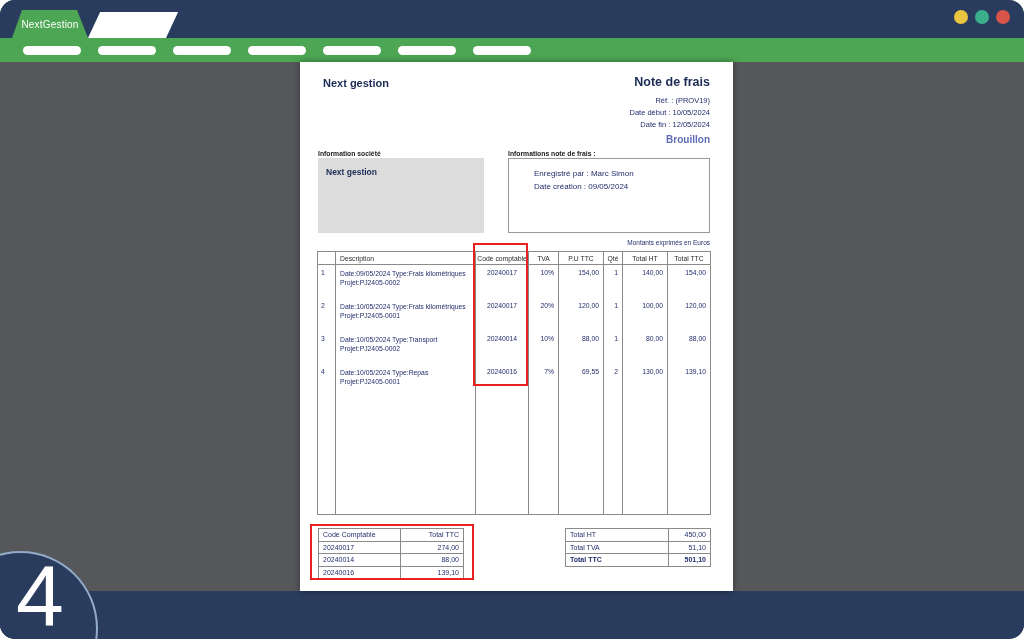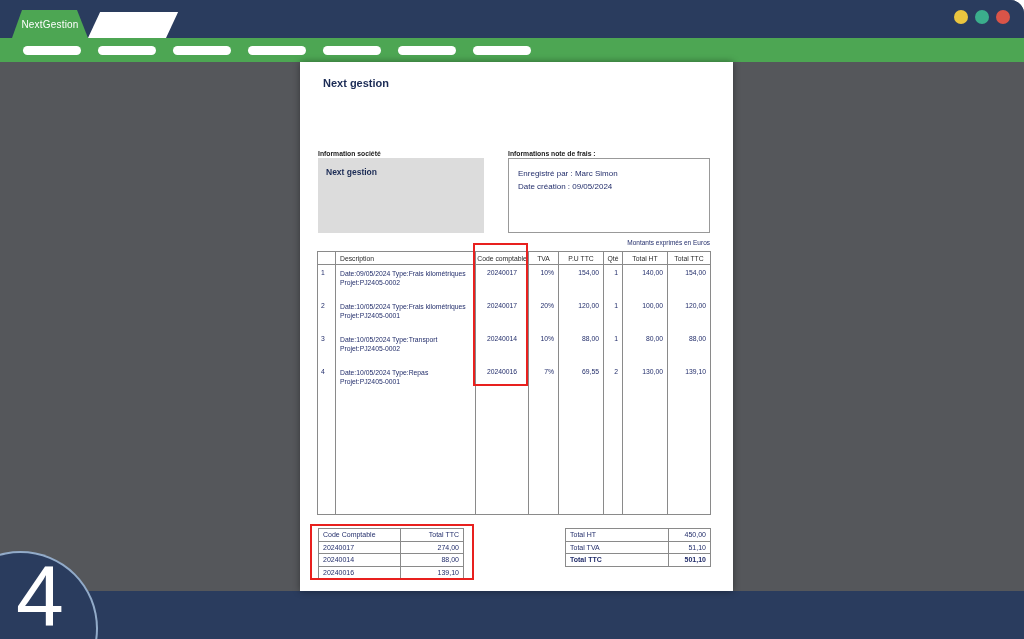--- a/index.html
+++ b/index.html
@@ -10,21 +10,21 @@
     --doc-text-navy:#232E6B;
     --doc-title-navy:#1B2B55;
     --status-blue:#5F6BB5;
     --traffic-yellow:#EAC53F;
     --traffic-teal:#3BAE8C;
     --traffic-red:#D95448;
     --grid-line:#8a8a8a;
   }
   *{margin:0;padding:0;box-sizing:border-box;}
   html,body{width:1024px;height:639px;background:#fff;font-family:"Liberation Sans","DejaVu Sans",sans-serif;}
-  .frame{position:relative;width:1024px;height:639px;background:var(--frame-navy);border-top-right-radius:14px;overflow:hidden;}
+  .frame{position:relative;width:1024px;height:639px;background:var(--frame-navy);border-top-right-radius:14px;overflow:hidden;border-radius:15px;}
 
   
   .titlebar{position:absolute;left:0;top:0;width:100%;height:38px;background:var(--frame-navy);}
   .tab{position:absolute;left:10px;top:10px;width:80px;height:28px;background:var(--toolbar-green);
        clip-path:polygon(12px 0,67px 0,78px 28px,2px 28px);
        display:flex;align-items:center;justify-content:center;}
   .tab-label{color:#fff;font-size:10px;letter-spacing:.2px;}
   .tab-ghost{position:absolute;left:88px;top:12px;width:78px;height:26px;background:#fff;transform:skewX(-25deg);transform-origin:bottom left;}
   .traffic{position:absolute;right:14px;top:10px;display:flex;gap:7px;}
   .dot{width:14px;height:14px;border-radius:50%;}
@@ -53,21 +53,21 @@
   .doc-title{font-size:12.5px;font-weight:bold;color:var(--doc-title-navy);margin-bottom:6px;}
   .doc-meta{font-size:7.5px;line-height:12px;color:var(--doc-text-navy);}
   .doc-status{font-size:10px;font-weight:bold;color:var(--status-blue);margin-top:3px;}
 
   .box-label{position:absolute;top:88px;font-size:6.8px;font-weight:bold;color:#1a1a1a;}
   .label-left{left:18px;}
   .label-right{left:208px;}
   .info-box-gray{position:absolute;left:18px;top:96px;width:166px;height:75px;background:#DCDCDC;padding:9px 8px;}
   .info-box-gray .val{font-size:8.5px;font-weight:bold;color:var(--doc-title-navy);}
   .info-box-white{position:absolute;left:208px;top:96px;width:202px;height:75px;background:#fff;border:1px solid #999;padding:8px 9px;}
-  .info-box-white .line{font-size:8px;line-height:13px;color:var(--doc-text-navy);}
+  .info-box-white .line{font-size:8px;line-height:13px;color:var(--doc-text-navy);margin-left:16px;}
 
   .amounts-note{position:absolute;right:23px;top:177px;font-size:6.5px;color:var(--doc-text-navy);}
 
   
   table.main{position:absolute;left:17px;top:189px;width:393px;height:264px;border-collapse:collapse;table-layout:fixed;}
   table.main th,table.main td{border-left:1px solid var(--grid-line);border-right:1px solid var(--grid-line);
       font-size:6.8px;color:var(--doc-text-navy);font-weight:normal;vertical-align:top;overflow:hidden;}
   table.main{border:1px solid var(--grid-line);}
   table.main thead th{border-bottom:1px solid var(--grid-line);height:13px;vertical-align:middle;text-align:center;color:#2a2a2a;}
   table.main thead th.h-desc{text-align:left;padding-left:4px;}
@@ -123,20 +123,27 @@
     <div class="pill"></div>
   </div>
 
   <div class="workspace"></div>
   <div class="footerbar"></div>
 
   <div class="doc">
 
     <div class="doc-company">Next gestion</div>
 
+    <div class="doc-head-right">
+      <div class="doc-title">Note de frais</div>
+      <div class="doc-meta">Réf. : (PROV19)</div>
+      <div class="doc-meta">Date début : 10/05/2024</div>
+      <div class="doc-meta">Date fin : 12/05/2024</div>
+      <div class="doc-status">Brouillon</div>
+    </div>
 
     <div class="box-label label-left">Information société</div>
     <div class="box-label label-right">Informations note de frais :</div>
 
     <div class="info-box-gray">
       <div class="val">Next gestion</div>
     </div>
 
     <div class="info-box-white">
       <div class="line">Enregistré par : Marc Simon</div>

